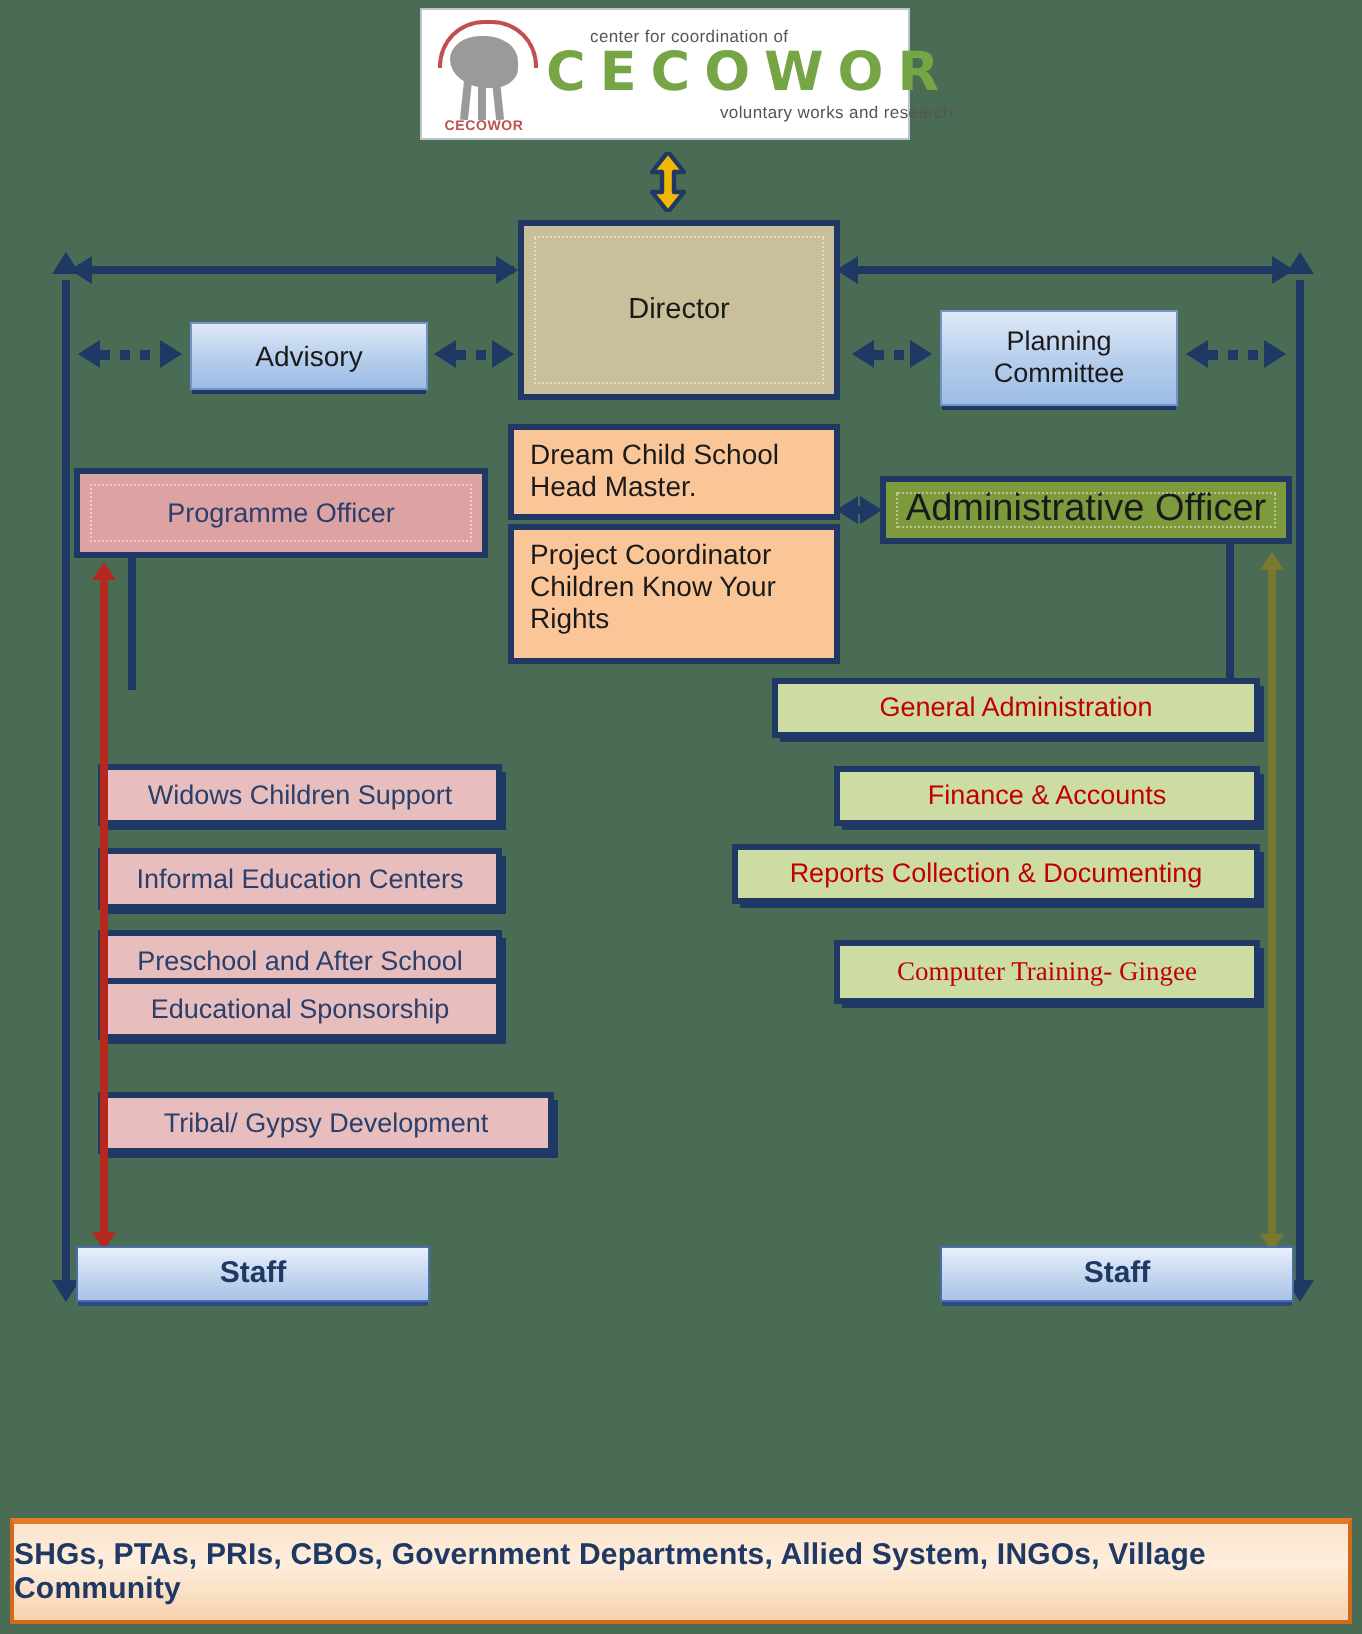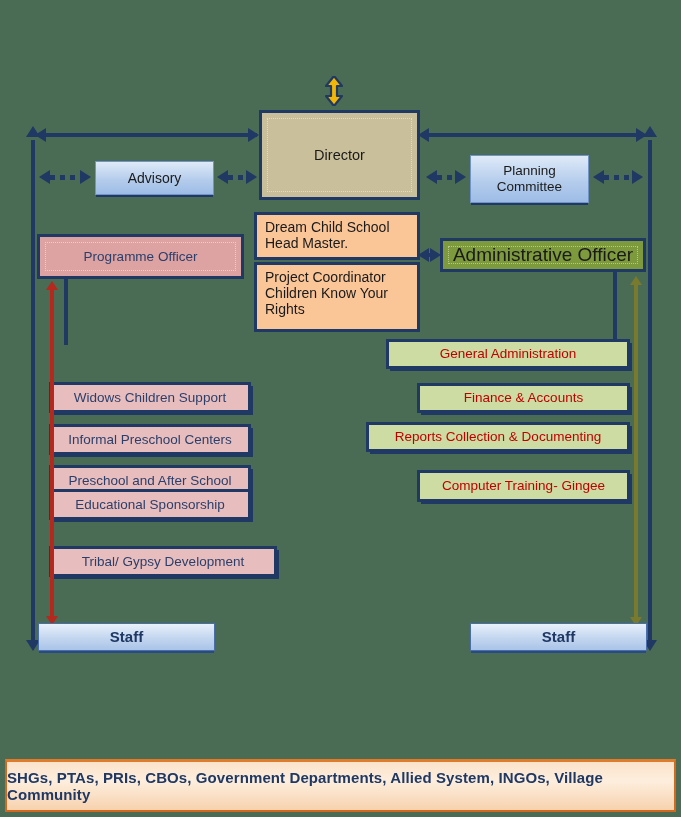--- a/index.html
+++ b/index.html
@@ -161,20 +161,35 @@
 
   
   .goldarrow{position:absolute;left:325px;top:76px;width:18px;height:30px;}
   .goldarrow svg{display:block;}
 </style>
 </head>
 <body>
 
 <div class="canvas">
 
+  <div class="logo-box">
+    <div class="logo-mark">
+      <div class="arc"></div>
+      <div class="blob"></div>
+      <div class="leg l1"></div>
+        <div class="leg l2"></div>
+        <div class="leg l3"></div>
+      <div class="lbl">CECOWOR</div>
+    </div>
+    <div class="logo-text">
+      <div class="logo-top">center for coordination of</div>
+      <div class="logo-main">CECOWOR</div>
+      <div class="logo-bot">voluntary works and research</div>
+    </div>
+  </div>
 
   <div class="goldarrow">
     <svg width="18" height="30" viewBox="0 0 18 30">
       <path d="M9 0 L17 10 L12 10 L12 20 L17 20 L9 30 L1 20 L6 20 L6 10 L1 10 Z" fill="#f2b705" stroke="#1f3864" stroke-width="2.2" stroke-linejoin="round"></path>
     </svg>
   </div>
 
   <div class="ln hline" style="left:45px;top:133px;width:212px;"></div>
   <div class="ah ah-l" style="left:35px;top:128px;"></div>
   <div class="ah ah-r" style="left:248px;top:128px;"></div>
@@ -240,21 +255,21 @@
   <div class="ah ah-l" style="left:418px;top:248px;"></div>
   <div class="ah ah-r" style="left:430px;top:248px;"></div>
 
   <div class="ln vline" style="left:64px;top:279px;height:66px;"></div>
   <div class="ln vline" style="left:613px;top:272px;height:72px;"></div>
 
   <div class="box b-pink" style="left:49px;top:382px;width:202px;height:31px;">
     <span>Widows Children Support</span>
   </div>
   <div class="box b-pink" style="left:49px;top:424px;width:202px;height:31px;">
-    <span>Informal Preschool Centers</span>
+    <span>Informal Education Centers</span>
   </div>
   <div class="box b-pink" style="left:49px;top:465px;width:202px;height:31px;">
     <span>Preschool and After School</span>
   </div>
   <div class="box b-pink" style="left:49px;top:489px;width:202px;height:31px;">
     <span>Educational Sponsorship</span>
   </div>
   <div class="box b-pink" style="left:49px;top:546px;width:228px;height:31px;">
     <span>Tribal/ Gypsy Development</span>
   </div>
@@ -267,21 +282,21 @@
 
   <div class="box b-green" style="left:386px;top:339px;width:244px;height:30px;">
     <span>General Administration</span>
   </div>
   <div class="box b-green" style="left:417px;top:383px;width:213px;height:30px;">
     <span>Finance &amp; Accounts</span>
   </div>
   <div class="box b-green" style="left:366px;top:422px;width:264px;height:30px;">
     <span>Reports Collection &amp; Documenting</span>
   </div>
-  <div class="box b-green" style="left:417px;top:470px;width:213px;height:32px;">
+  <div class="box b-green" style="left:417px;top:470px;width:213px;height:32px;font-family:Liberation Serif, serif;">
     <span>Computer Training- Gingee</span>
   </div>
 
   <div class="darrow olive" style="left:634px;top:276px;height:350px;">
     <div class="hu"></div>
       <div class="shaft"></div>
       <div class="hd"></div>
   </div>
 
   <div class="ah ah-d" style="left:26px;top:640px;"></div>

